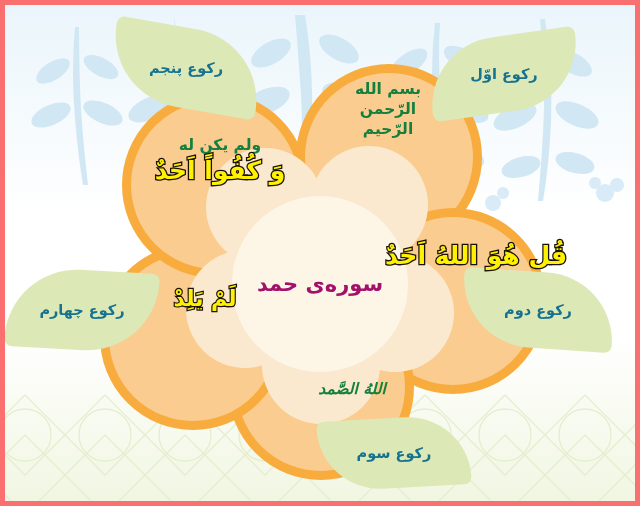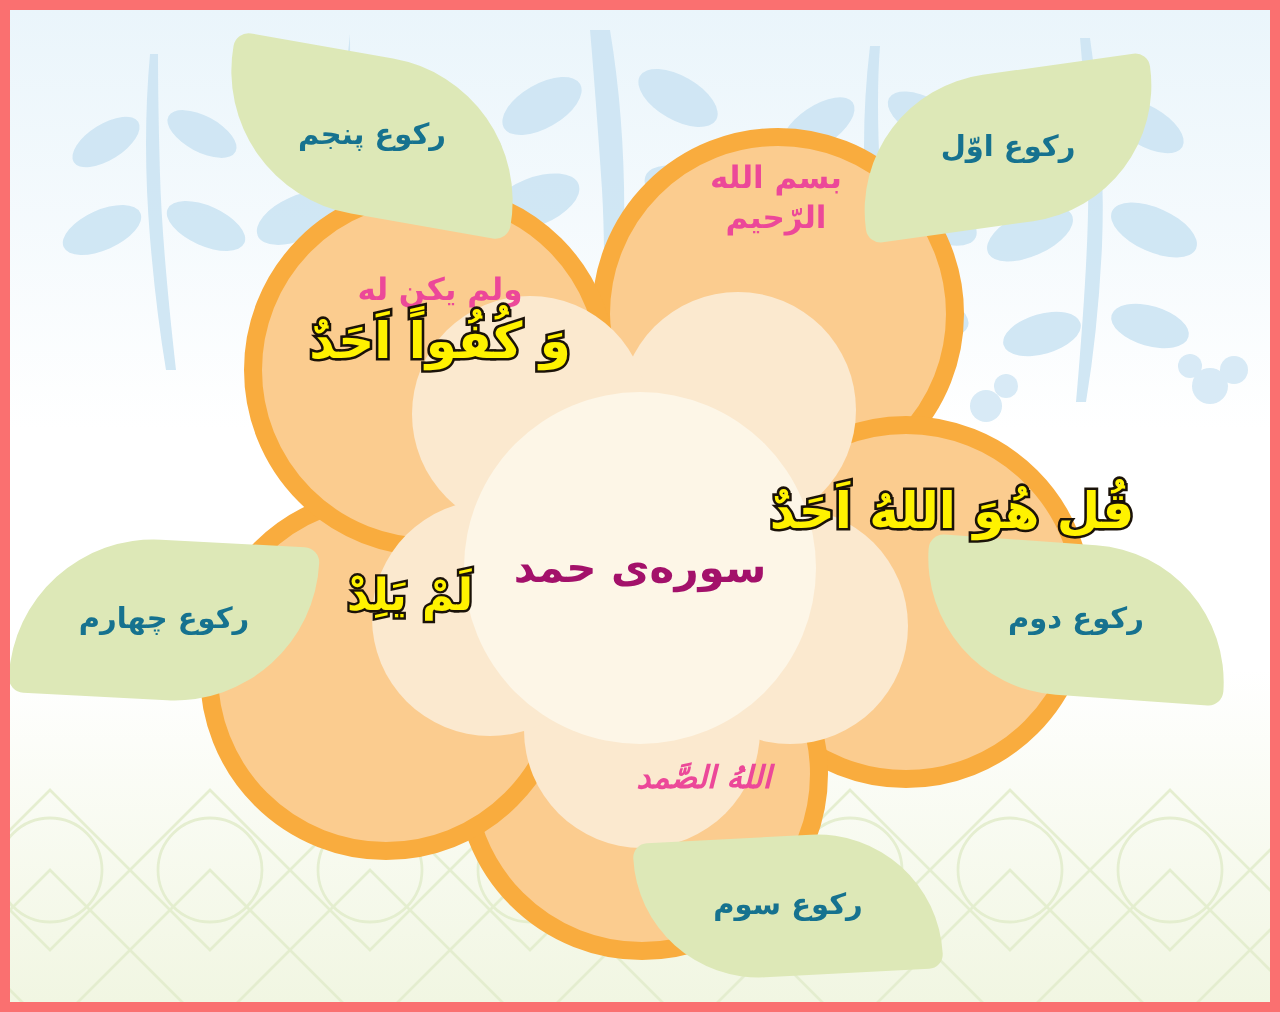--- a/index.html
+++ b/index.html
@@ -134,21 +134,21 @@
   
   .verse {
     position: absolute;
     z-index: 40;
     direction: rtl;
     text-align: center;
     font-weight: bold;
     line-height: 1.28;
   }
   .verse.magenta {
-    color: #ec4899;
+    color: #15803d;
     font-size: 15.5px;
   }
   .verse.yellow {
     color: #fff200;
     font-size: 25px;
     -webkit-text-stroke: 2.6px #1a1208;
     paint-order: stroke fill;
     letter-spacing: 0.5px;
   }
   .verse.yellow-sm {
@@ -291,20 +291,21 @@
     <div class="lobe" style="left:336px; top:254px; width:118px; height:118px; z-index:22;"></div>
     <div class="lobe" style="left:262px; top:306px; width:118px; height:118px; z-index:22;"></div>
     <div class="lobe" style="left:186px; top:250px; width:118px; height:118px; z-index:22;"></div>
     <div class="lobe" style="left:206px; top:148px; width:118px; height:118px; z-index:22;"></div>
 
     <div id="center-disc"></div>
     <div id="center-label">سوره‌ی حمد</div>
 
     <div class="verse magenta" id="v-basmala">
       <div>بسم الله</div>
+      <div>الرّحمن</div>
       <div>الرّحیم</div>
     </div>
 
     <div class="verse magenta" id="v-lam-yakun">ولم یکن له</div>
 
     <div class="verse yellow" id="v-kufuwan">وَ کُفُواً اَحَدٌ</div>
 
     <div class="verse yellow" id="v-qul-huwa">قُل هُوَ اللهُ اَحَدٌ</div>
 
     <div class="verse yellow-sm" id="v-lam-yalid">لَمْ یَلِدْ</div>

